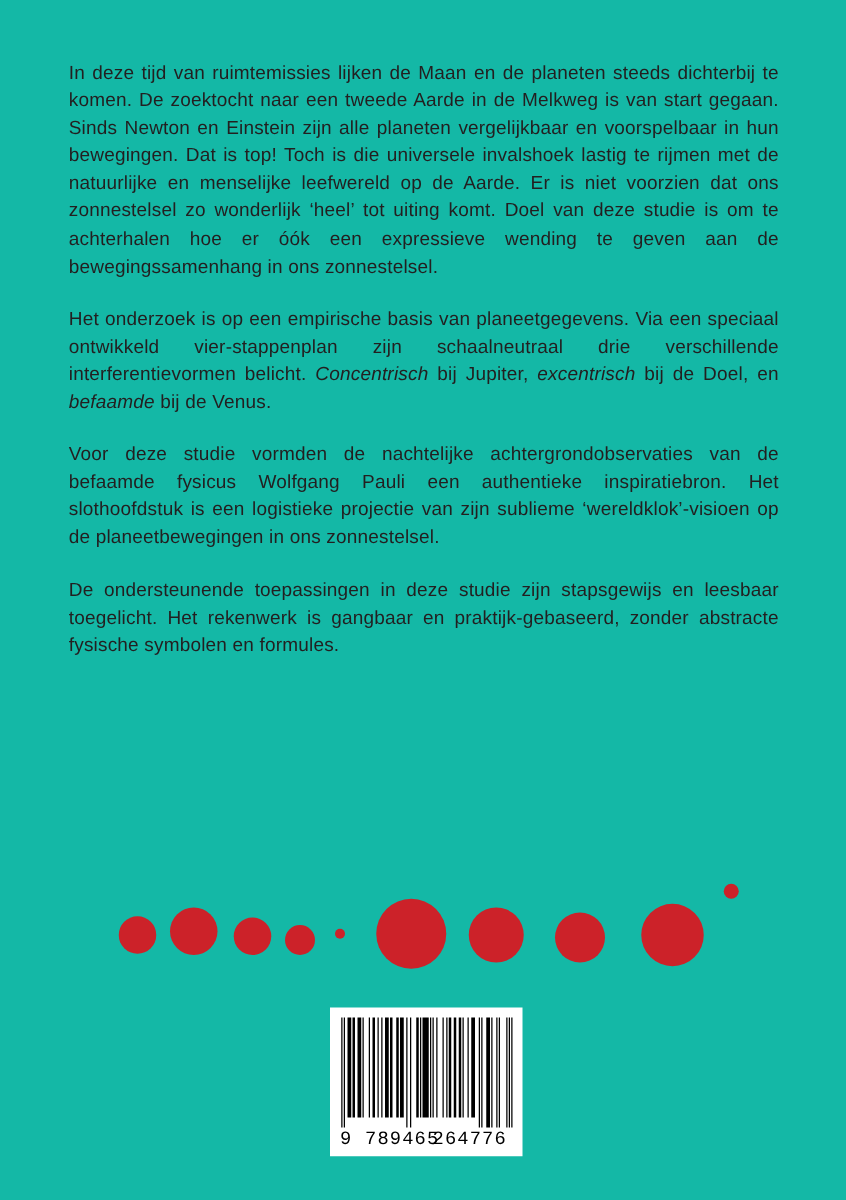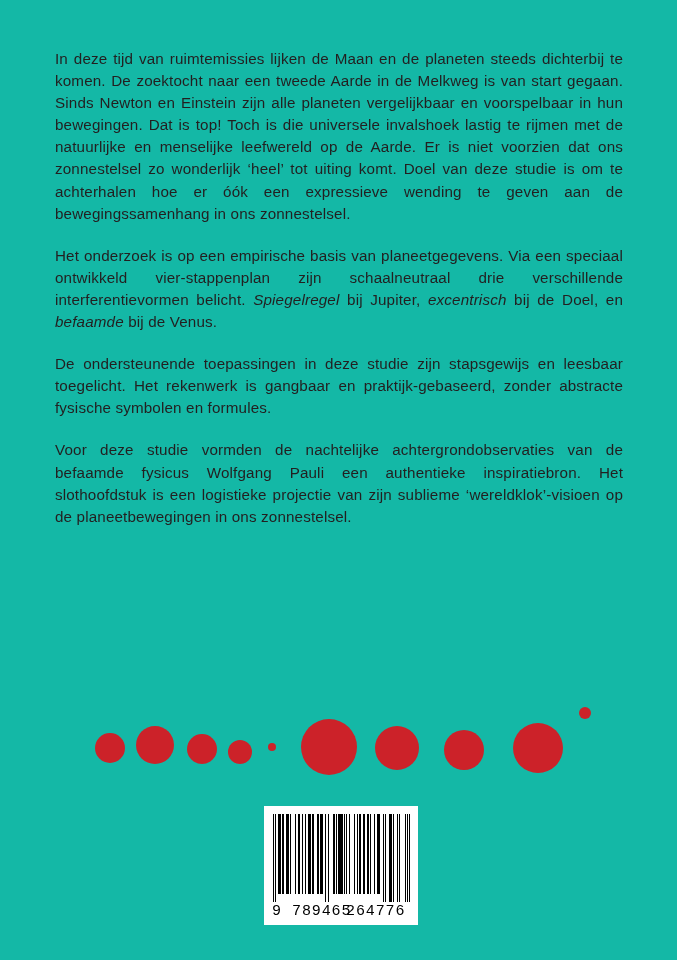--- a/index.html
+++ b/index.html
@@ -122,30 +122,30 @@
 
 <div id="page">
 
   <div id="blurb">
 
     <p>
       <span>In deze tijd van ruimtemissies lijken de Maan en de planeten steeds dichterbij te komen. De zoektocht naar een tweede Aarde in de Melkweg is van start gegaan. Sinds Newton en Einstein zijn alle planeten vergelijkbaar en voorspelbaar in hun bewegingen. Dat is top! Toch is die universele invalshoek lastig te rijmen met de natuurlijke en menselijke leefwereld op de Aarde. Er is niet voorzien dat ons zonnestelsel zo wonderlijk ‘heel’ tot uiting komt. Doel van deze studie is om te achterhalen hoe er óók een expressieve wending te geven aan de bewegingssamenhang in ons zonnestelsel.</span>
     </p>
 
     <p>
-      <span>Het onderzoek is op een empirische basis van planeetgegevens. Via een speciaal ontwikkeld vier-stappenplan zijn schaalneutraal drie verschillende interferentievormen belicht. </span><span class="it">Spiegelregel</span><span> bij Jupiter, </span><span class="it">excentrisch</span><span> bij de Doel, en </span><span class="it">befaamde</span><span> bij de Venus.</span>
-    </p>
-
+      <span>Het onderzoek is op een empirische basis van planeetgegevens. Via een speciaal ontwikkeld vier-stappenplan zijn schaalneutraal drie verschillende interferentievormen belicht. </span><span class="it">Concentrisch</span><span> bij Jupiter, </span><span class="it">excentrisch</span><span> bij de Doel, en </span><span class="it">befaamde</span><span> bij de Venus.</span>
+    </p>
+
+
+    <p>
+      <span>Voor deze studie vormden de nachtelijke achtergrondobservaties van de befaamde fysicus Wolfgang Pauli een authentieke inspiratiebron. Het slothoofdstuk is een logistieke projectie van zijn sublieme ‘wereldklok’-visioen op de planeetbewegingen in ons zonnestelsel.</span>
+    </p>
 
     <p>
       <span>De ondersteunende toepassingen in deze studie zijn stapsgewijs en leesbaar toegelicht. Het rekenwerk is gangbaar en praktijk-gebaseerd, zonder abstracte fysische symbolen en formules.</span>
-    </p>
-
-    <p>
-      <span>Voor deze studie vormden de nachtelijke achtergrondobservaties van de befaamde fysicus Wolfgang Pauli een authentieke inspiratiebron. Het slothoofdstuk is een logistieke projectie van zijn sublieme ‘wereldklok’-visioen op de planeetbewegingen in ons zonnestelsel.</span>
     </p>
 
 
   </div>
 
   <div id="dots">
       <div class="dot" style="left: 95px; top: 43px; width: 30px; height: 30px; background: rgb(204, 34, 41);"></div>
       <div class="dot" style="left: 136px; top: 36px; width: 38px; height: 38px; background: rgb(204, 34, 41);"></div>
       <div class="dot" style="left: 187px; top: 44px; width: 30px; height: 30px; background: rgb(204, 34, 41);"></div>
       <div class="dot" style="left: 228px; top: 50px; width: 24px; height: 24px; background: rgb(204, 34, 41);"></div>

